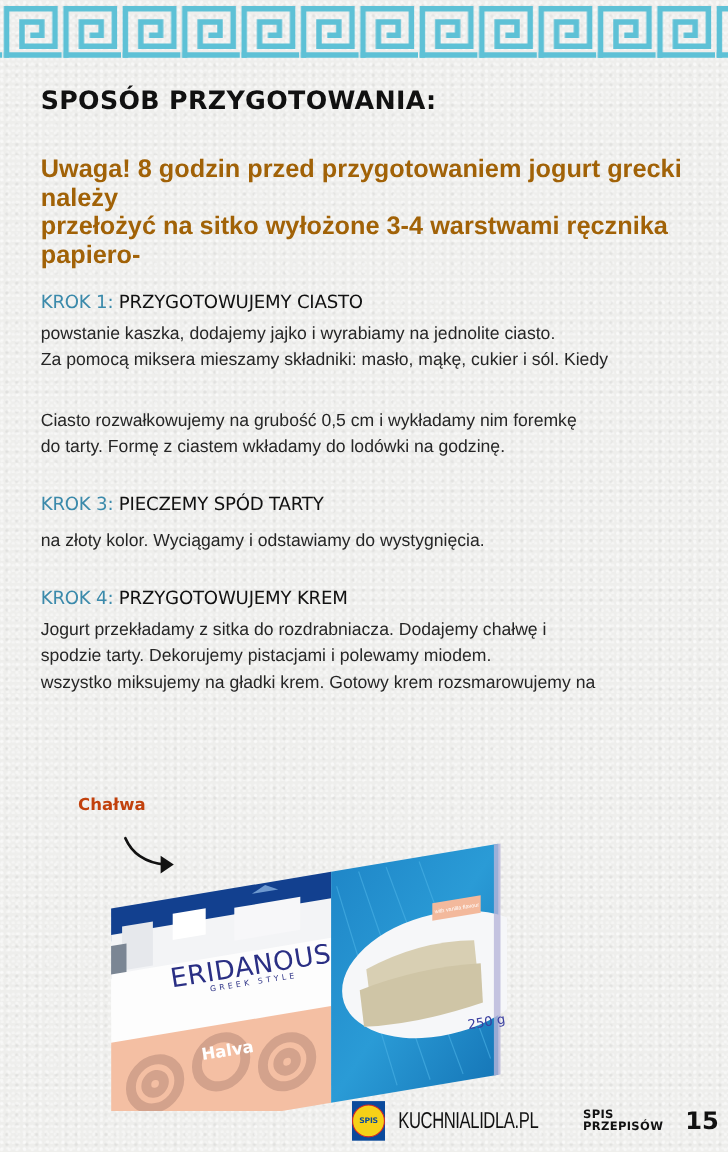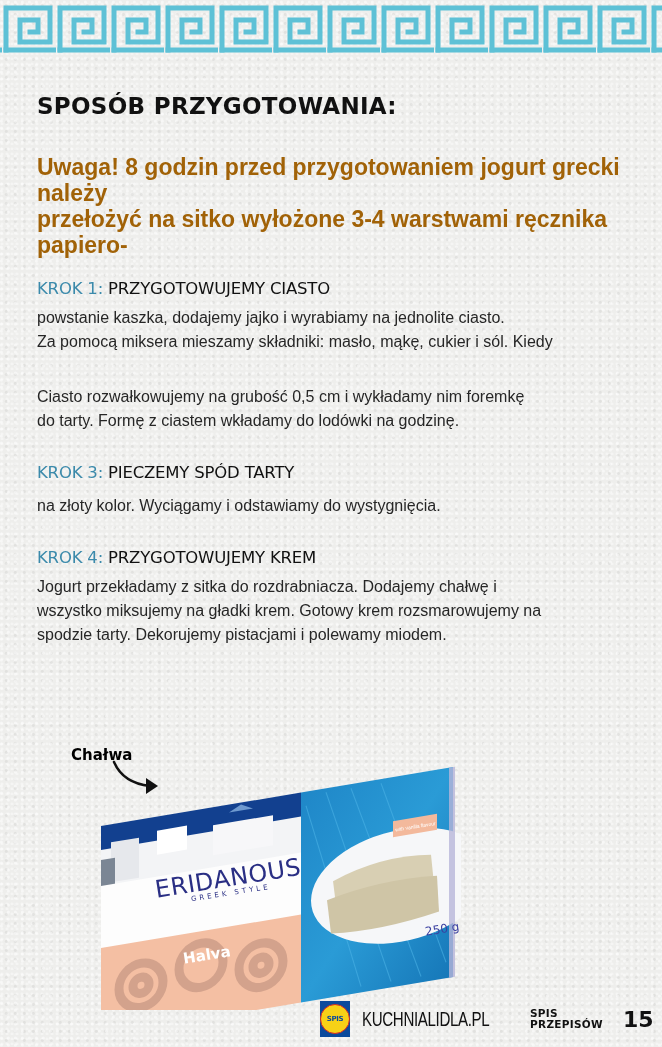--- a/index.html
+++ b/index.html
@@ -19,21 +19,21 @@
     }
 
     
     .meander {
       position: absolute; left: 0; top: 0; width: 662px; height: 60px;
       overflow: hidden;
     }
     .meander svg { display: block; }
 
     .content {
-      position: absolute; left: 37px; top: 92px; width: 600px;
+      position: absolute; left: 37px; top: 78px; width: 600px;
     }
     .page-title {
       font-family: "DejaVu Sans", sans-serif;
       font-weight: bold;
       font-size: 23px;
       letter-spacing: 0.3px;
       color: #111;
       line-height: 28px;
     }
     .note {
@@ -56,23 +56,23 @@
     .step-title { color: #111; }
     .step-body {
       font-family: "Liberation Sans", sans-serif;
       font-size: 16px;
       line-height: 24px;
       color: #262626;
       margin-top: 6px;
     }
 
     .product-caption {
-      position: absolute; left: 71px; top: 746px;
+      position: absolute; left: 71px; top: 722px;
       font-family: "DejaVu Sans", sans-serif;
-      font-weight: bold; font-size: 15px; color: #000000;
+      font-weight: bold; font-size: 15px; color: #c2410c;
     }
     .arrow { position: absolute; left: 108px; top: 758px; }
 
     .product {
       position: absolute; left: 101px; top: 760px; width: 360px; height: 250px;
     }
 
     .footer {
       position: absolute; left: 320px; top: 1000px; height: 38px; width: 330px;
       display: flex; align-items: center;
@@ -165,22 +165,22 @@
     </div>
   </div>
 
   <div class="step" style="margin-top:29px;">
     <div class="step-head">
       <span class="step-label">KROK 4:</span>
       <span class="step-title">PRZYGOTOWUJEMY KREM</span>
     </div>
     <div class="step-body">
       <div>Jogurt przekładamy z sitka do rozdrabniacza. Dodajemy chałwę i</div>
+      <div>spodzie tarty. Dekorujemy pistacjami i polewamy miodem.</div>
       <div>wszystko miksujemy na gładki krem. Gotowy krem rozsmarowujemy na</div>
-      <div>spodzie tarty. Dekorujemy pistacjami i polewamy miodem.</div>
     </div>
   </div>
 </div>
 
 <div class="product-caption">Chałwa</div>
 <svg class="arrow" width="60" height="40" viewBox="0 0 60 40">
   <path d="M6 4 C 12 18, 24 26, 42 28" fill="none" stroke="#111" stroke-width="2.5" stroke-linecap="round"></path>
   <path d="M38 20 L50 28 L38 36 Z" fill="#111"></path>
 </svg>
 

